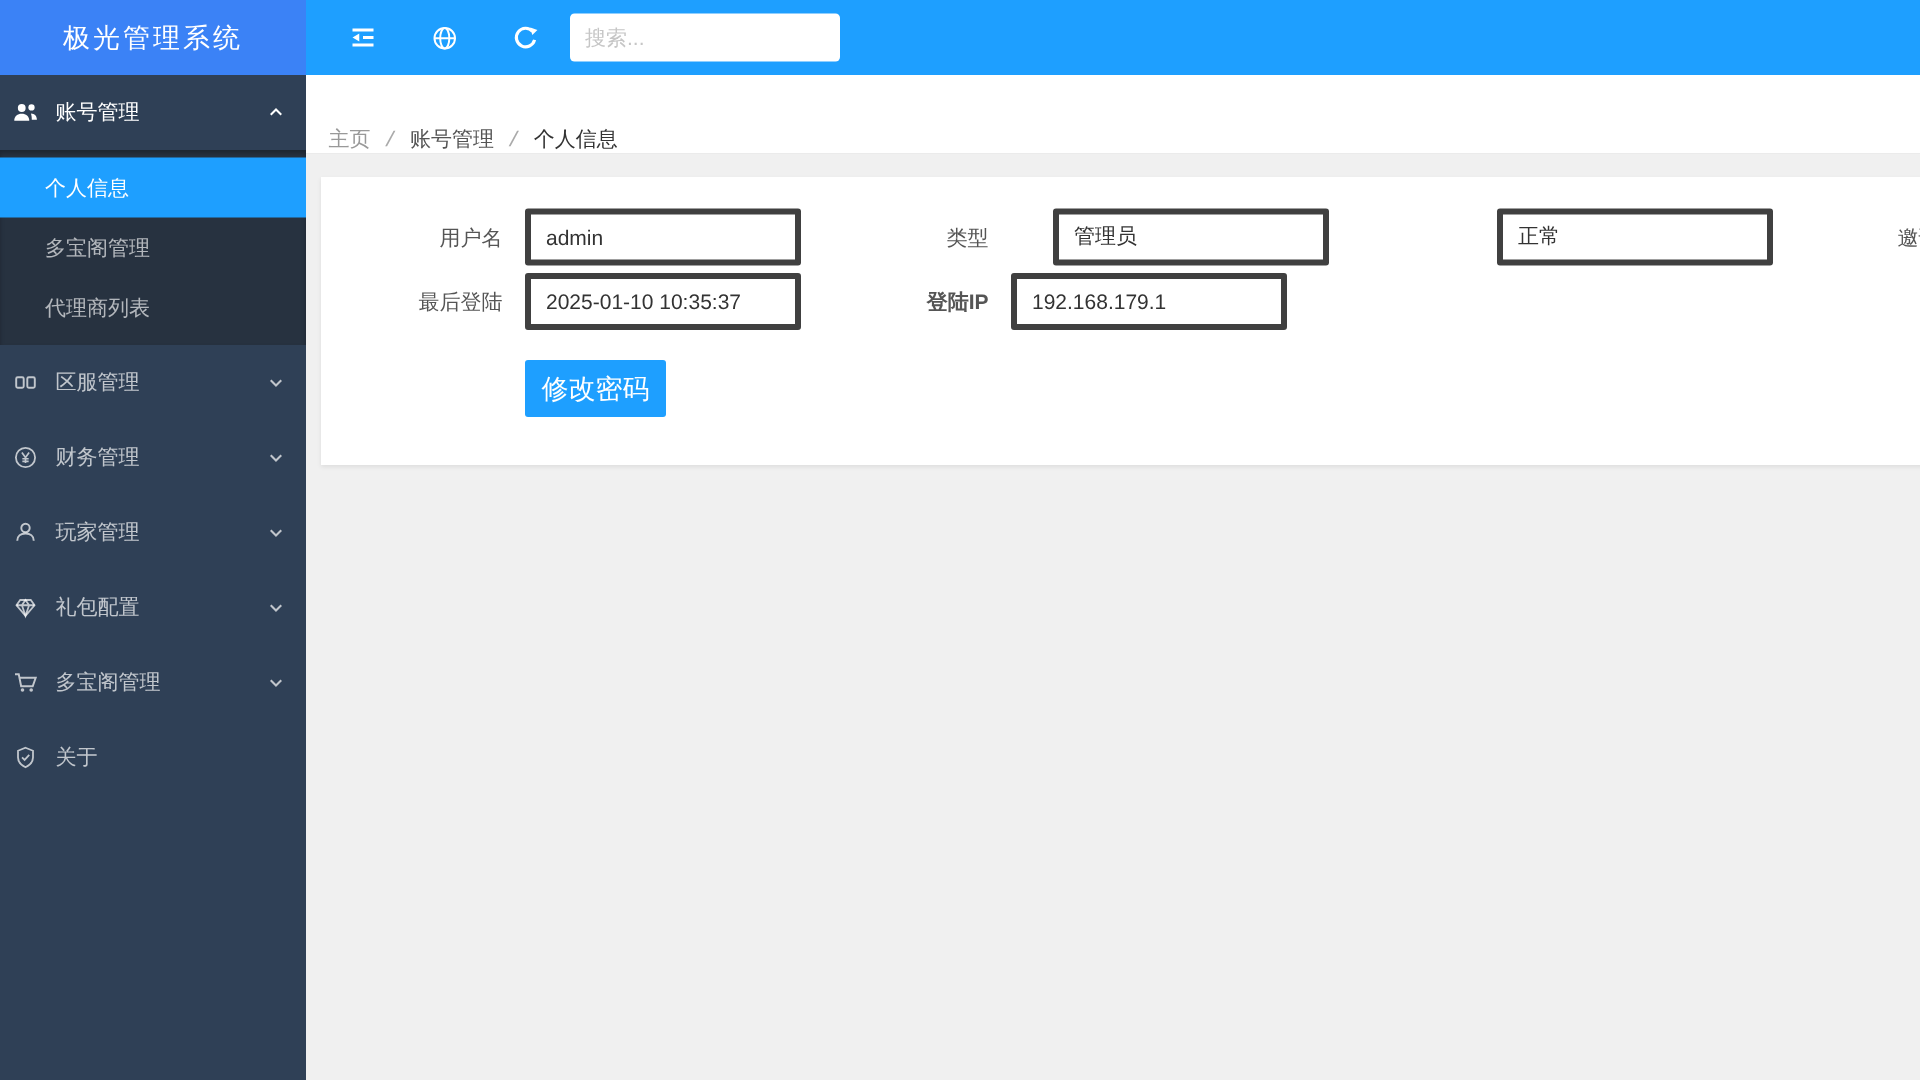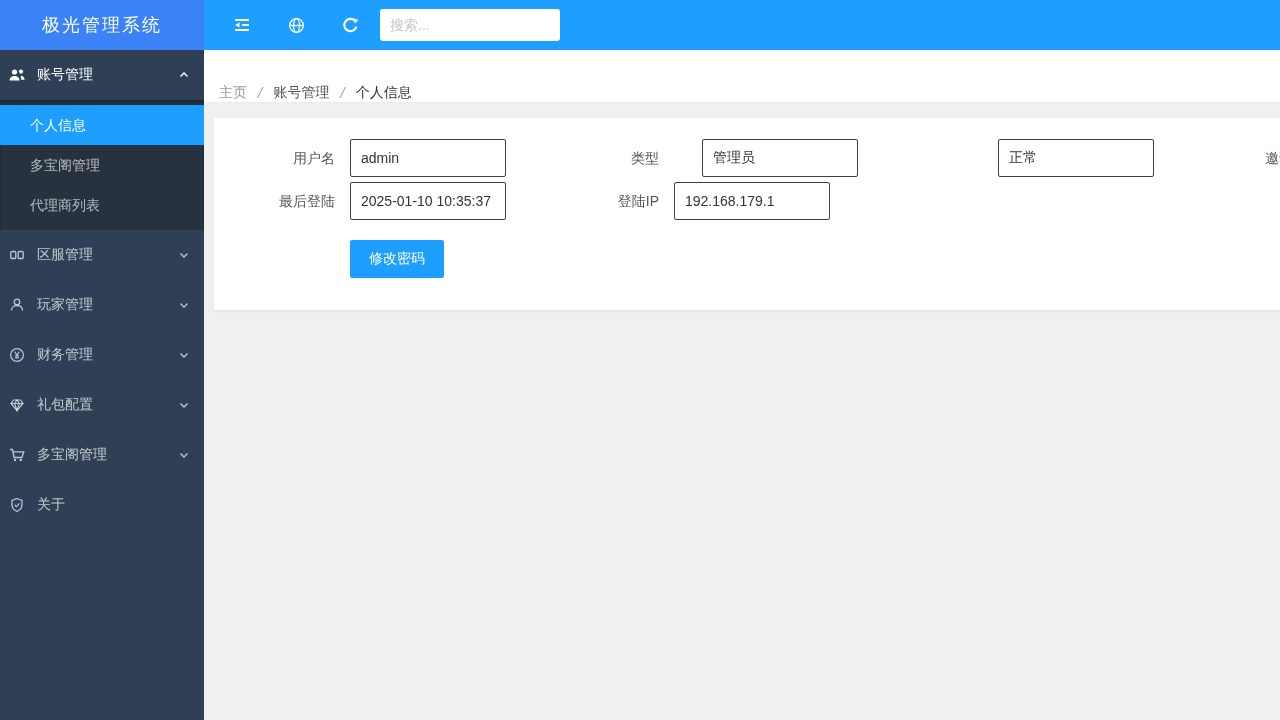--- a/index.html
+++ b/index.html
@@ -39,26 +39,26 @@
                 display:flex; align-items:flex-end; padding-left:15px; font-size:14px;font-family:Liberation Mono, monospace; }
   .bc-home { color:#999; cursor:pointer; }
   .bc-sep { color:#aaa; margin:0 9px; }
   .bc-mid { color:#555; }
   .bc-cur { color:#333; }
   .content { height:617px; background:#f0f0f0; padding:15px 0 0 10px; overflow:hidden; }
   .panel { position:relative; width:1420px; height:192px; background:#fff;
            box-shadow:0 1px 3px rgba(0,0,0,0.08); }
 
   .f-label { position:absolute; text-align:right; line-height:38px; font-size:14px; color:#555; }
-  .f-input { position:absolute; width:156px; height:38px; border:1px solid #404040;
+  .f-input { position:absolute; width:184px; height:38px; border:4px solid #404040;
              border-radius:2px; padding:0 10px; font-size:14px; color:#333; background:#fff;
              outline:none; font-family:inherit; }
   .btn-primary { position:absolute; left:136px; top:122px; width:94px; height:38px;
                  background:#1e9fff; color:#fff; border:none; border-radius:2px;
-                 font-size:14px; cursor:pointer; font-family:inherit; }
+                 font-size:18px; cursor:pointer; font-family:inherit; }
   svg { display:block; }
 </style>
 </head>
 <body>
 
 <div class="header">
   <div class="logo">极光管理系统</div>
   <div class="topbar">
     <div class="tb-btn">
       <svg width="20" height="20" viewBox="0 0 20 20" fill="none" stroke="#fff" stroke-width="2">
@@ -121,41 +121,41 @@
     <span class="nav-label">区服管理</span>
     <span class="nav-chev">
       <svg width="12" height="12" viewBox="0 0 12 12" fill="none" stroke="currentColor" stroke-width="1.4">
           <path d="M2.5 4.5 L6 8 L9.5 4.5"></path>
         </svg>
       </span>
   </div>
 
   <div class="nav-item">
     <span class="nav-icon">
+      <svg width="16" height="16" viewBox="0 0 16 16" fill="none" stroke="currentColor" stroke-width="1.2">
+        <circle cx="8" cy="8" r="6.4"></circle>
+        <path d="M5.6 4.6 L8 8 L10.4 4.6 M8 8 V11.6 M5.9 8.8 H10.1 M5.9 10.6 H10.1" stroke-width="1.1"></path>
+      </svg>
+      </span>
+    <span class="nav-label">财务管理</span>
+    <span class="nav-chev">
+      <svg width="12" height="12" viewBox="0 0 12 12" fill="none" stroke="currentColor" stroke-width="1.4">
+          <path d="M2.5 4.5 L6 8 L9.5 4.5"></path>
+        </svg>
+      </span>
+  </div>
+
+  <div class="nav-item">
+    <span class="nav-icon">
       <svg width="16" height="16" viewBox="0 0 16 16" fill="none" stroke="currentColor" stroke-width="1.3">
         <circle cx="8" cy="5" r="2.8"></circle>
           <path d="M2.5 13.5 c0-3.2 2.4-4.8 5.5-4.8 s5.5 1.6 5.5 4.8"></path>
       </svg>
       </span>
     <span class="nav-label">玩家管理</span>
-    <span class="nav-chev">
-      <svg width="12" height="12" viewBox="0 0 12 12" fill="none" stroke="currentColor" stroke-width="1.4">
-          <path d="M2.5 4.5 L6 8 L9.5 4.5"></path>
-        </svg>
-      </span>
-  </div>
-
-  <div class="nav-item">
-    <span class="nav-icon">
-      <svg width="16" height="16" viewBox="0 0 16 16" fill="none" stroke="currentColor" stroke-width="1.2">
-        <circle cx="8" cy="8" r="6.4"></circle>
-        <path d="M5.6 4.6 L8 8 L10.4 4.6 M8 8 V11.6 M5.9 8.8 H10.1 M5.9 10.6 H10.1" stroke-width="1.1"></path>
-      </svg>
-      </span>
-    <span class="nav-label">财务管理</span>
     <span class="nav-chev">
       <svg width="12" height="12" viewBox="0 0 12 12" fill="none" stroke="currentColor" stroke-width="1.4">
           <path d="M2.5 4.5 L6 8 L9.5 4.5"></path>
         </svg>
       </span>
   </div>
 
   <div class="nav-item">
     <span class="nav-icon">
       <svg width="16" height="16" viewBox="0 0 16 16" fill="none" stroke="currentColor" stroke-width="1.2">
@@ -217,19 +217,19 @@
       <span class="f-label" style="left:325px; top:21px; width:120px;">类型</span>
       <input class="f-input" style="left: 488px; top: 21px;" type="text" value="管理员">
 
       <input class="f-input" style="left: 784px; top: 21px;" type="text" value="正常">
 
       <span class="f-label" style="left:973px; top:21px; width:120px;">邀请码</span>
 
       <span class="f-label" style="left:0; top:64px; width:121px;">最后登陆</span>
       <input class="f-input" style="left: 136px; top: 64px;" type="text" value="2025-01-10 10:35:37">
 
-      <span class="f-label" style="left:325px; top:64px; width:120px;">登陆IP</span>
+      <span class="f-label" style="left:325px; top:64px; width:120px;font-weight:bold;">登陆IP</span>
       <input class="f-input" style="left: 460px; top: 64px;" type="text" value="192.168.179.1">
 
       <button class="btn-primary">修改密码</button>
     </div>
   </div>
 </div>
 
 </body></html>

